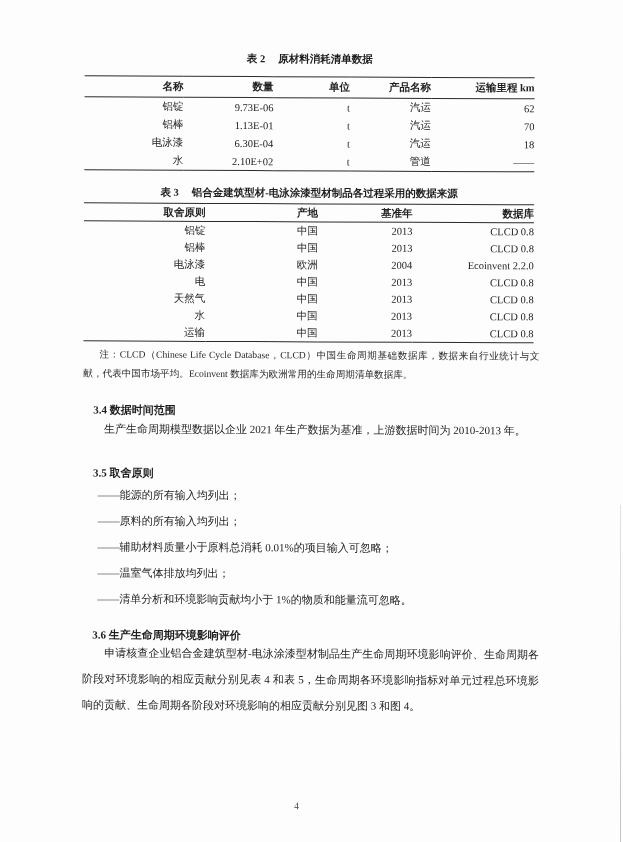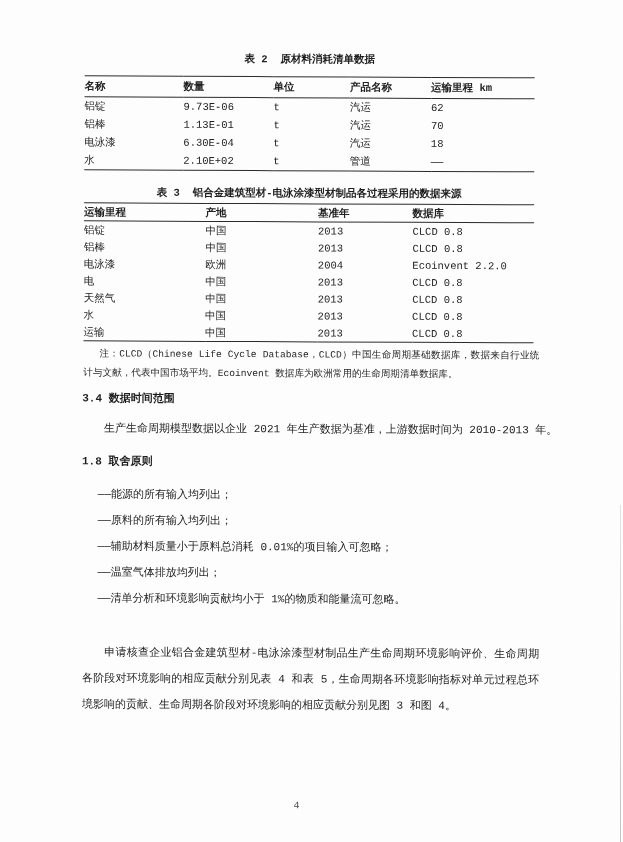--- a/index.html
+++ b/index.html
@@ -1,51 +1,51 @@
 <!DOCTYPE html>
 <html><head>
 <meta charset="utf-8">
 <style>
   html, body { margin:0; padding:0; background:#ffffff; }
   .page {
     position:relative; width:623px; height:842px;
     background:#fdfdfd; overflow:hidden;
-    font-family:Liberation Mono, monospace;
+    font-family:Liberation Serif, serif;
     color:#1e1e1e;
   }
   .content { position:absolute; left:0; top:0; width:623px; height:842px;
     transform:rotate(0.25deg); transform-origin:0 0; }
 
   
   .caption { position:absolute; left:85px; width:450px; text-align:center;
     font-weight:bold; font-size:10.5px; line-height:14px; white-space:nowrap; }
   .t2cap { top:51px; }
   .t3cap { top:185px; }
   .cap-text { margin-left:13px; }
 
   
   table { position:absolute; left:85px; width:450px; border-collapse:collapse;
     table-layout:fixed; font-size:10.5px; color:#222;
     border-top:1.5px solid #2b2b2b; border-bottom:1.5px solid #2b2b2b; }
   .t2 { top:75px; }
   .t3 { top:202px; }
   thead th { border-bottom:1.3px solid #2b2b2b; font-weight:bold; }
-  th, td { text-align:left; vertical-align:middle; padding:0; }
+  th, td { text-align:right; vertical-align:middle; padding:0; }
   .t2 th { height:20px; }
   .t2 td { height:18px; }
   .t3 th { height:17px; }
   .t3 td { height:17px; }
 
   
   .note { position:absolute; left:85px; top:344px; width:456px; margin:0;
     font-size:9.6px; line-height:19px; text-align:justify; text-indent:16px;
     color:#262626; }
 
   
-  .sec-h { position:absolute; left:84px; margin:0; font-size:11px;
+  .sec-h { position:absolute; left:84px; margin:11px; font-size:11px;
     font-weight:bold; line-height:14px; white-space:nowrap; }
   .h34 { top:391px; }
   .h35 { top:454px; }
   .h36 { top:616px; }
 
   
   .para { position:absolute; left:85px; width:457px; margin:0;
     font-size:11px; color:#222; }
   .p34 { top:421px; line-height:14px; white-space:nowrap; text-indent:21px; }
   .p36 { top:639px; line-height:26px; text-align:justify; text-indent:22px; }
@@ -127,21 +127,21 @@
 
     <table class="t3">
       <colgroup>
         <col style="width:27%">
           <col style="width:25%">
           <col style="width:21%">
           <col style="width:27%">
       </colgroup>
       <thead>
         <tr>
-          <th>运输里程</th>
+          <th>取舍原则</th>
           <th>产地</th>
           <th>基准年</th>
           <th>数据库</th>
         </tr>
       </thead>
       <tbody>
         <tr>
           <td>铝锭</td>
           <td>中国</td>
           <td>2013</td>
@@ -184,28 +184,29 @@
           <td>CLCD 0.8</td>
         </tr>
       </tbody>
     </table>
 
     <p class="note">注：CLCD（Chinese Life Cycle Database，CLCD）中国生命周期基础数据库，数据来自行业统计与文献，代表中国市场平均。Ecoinvent 数据库为欧洲常用的生命周期清单数据库。</p>
 
     <h3 class="sec-h h34">3.4 数据时间范围</h3>
     <p class="para p34">生产生命周期模型数据以企业 2021 年生产数据为基准，上游数据时间为 2010-2013 年。</p>
 
-    <h3 class="sec-h h35">1.8 取舍原则</h3>
+    <h3 class="sec-h h35">3.5 取舍原则</h3>
     <div class="dash-list">
       <div class="dash-item">——能源的所有输入均列出；</div>
       <div class="dash-item">——原料的所有输入均列出；</div>
       <div class="dash-item">——辅助材料质量小于原料总消耗 0.01%的项目输入可忽略；</div>
       <div class="dash-item">——温室气体排放均列出；</div>
       <div class="dash-item">——清单分析和环境影响贡献均小于 1%的物质和能量流可忽略。</div>
     </div>
 
+    <h3 class="sec-h h36">3.6 生产生命周期环境影响评价</h3>
     <p class="para p36">申请核查企业铝合金建筑型材-电泳涂漆型材制品生产生命周期环境影响评价、生命周期各阶段对环境影响的相应贡献分别见表 4 和表 5，生命周期各环境影响指标对单元过程总环境影响的贡献、生命周期各阶段对环境影响的相应贡献分别见图 3 和图 4。</p>
 
     <div class="pageno">4</div>
   </div>
 
   <div class="scan-edge"></div>
 </div>
 
 </body></html>

